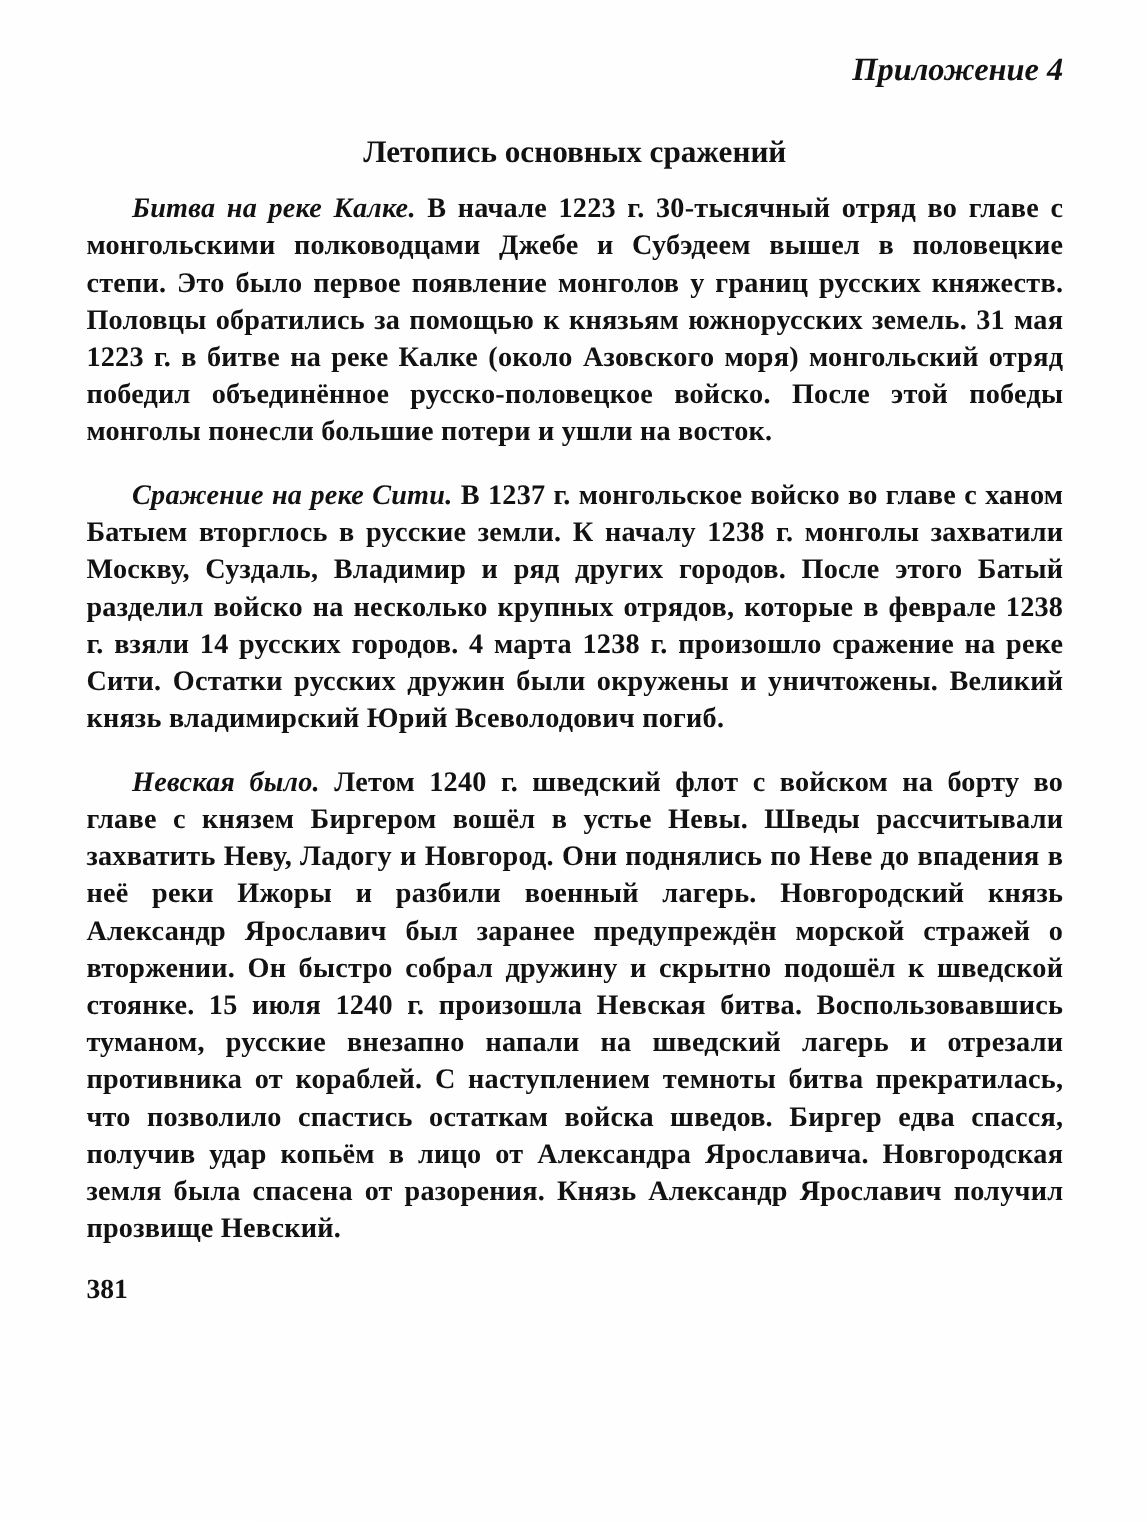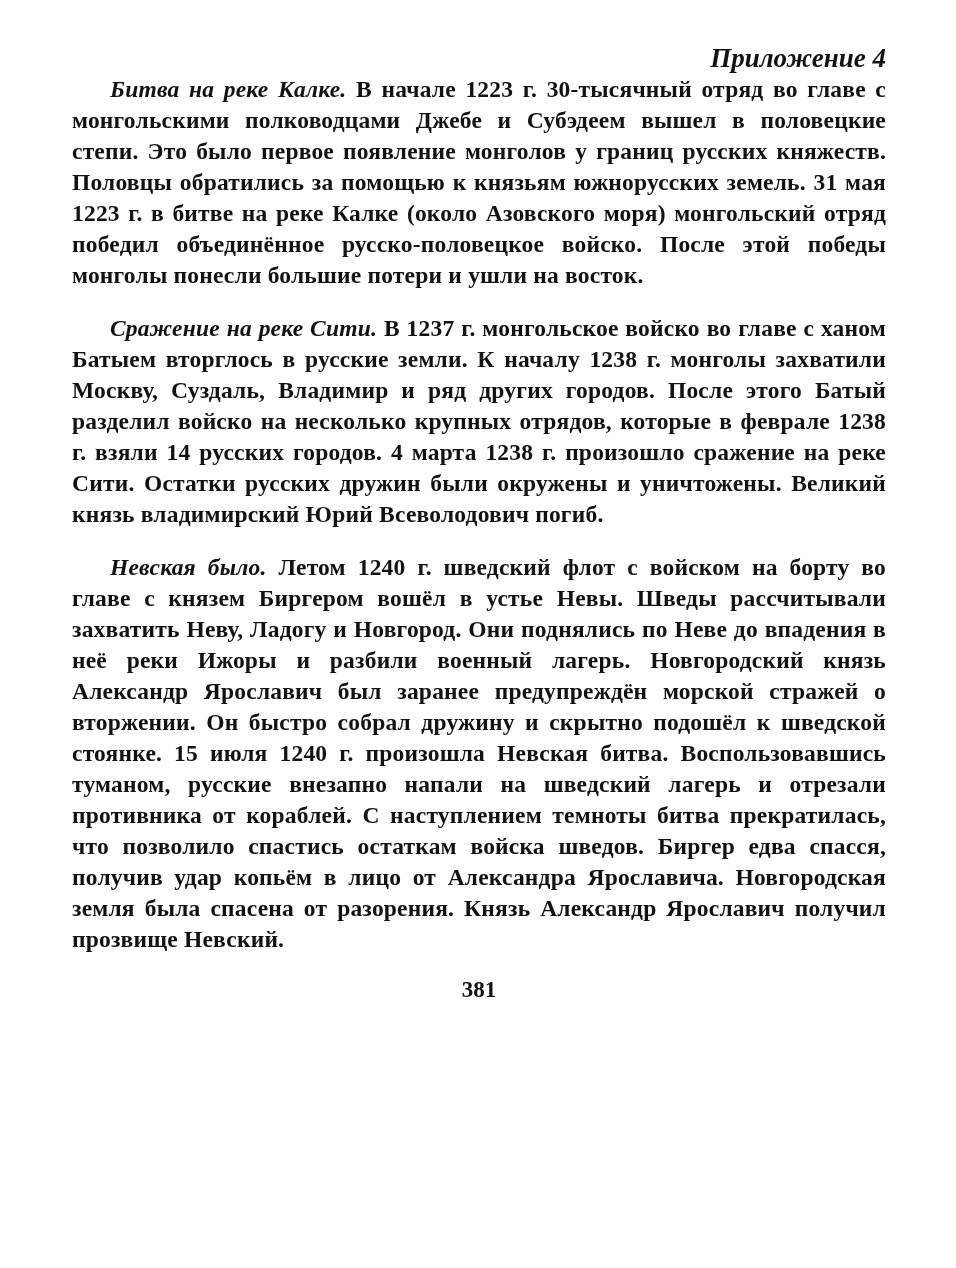--- a/index.html
+++ b/index.html
@@ -46,34 +46,35 @@
   }
   .para.first {
   }
   .para.next {
     margin-top: 22px;
   }
   .para-lead {
     font-style: italic;
   }
   .page-number {
-    text-align: center;
+    text-align: left;
     font-size: 23px;
     line-height: 28px;
     font-weight: 700;
     margin-top: 21px;
   }
 </style>
 </head>
 <body>
 
 <div class="page">
 
   <div class="header-right">Приложение 4</div>
 
+  <h1 class="doc-title">Летопись основных сражений</h1>
 
   <p class="para first">
     <span class="para-lead">Битва на реке Калке.</span>
     <span>В начале 1223 г. 30-тысячный отряд во главе с монгольскими полководцами Джебе и Субэдеем вышел в половецкие степи. Это было первое появление монголов у границ русских княжеств. Половцы обратились за помощью к князьям южнорусских земель. 31 мая 1223 г. в битве на реке Калке (около Азовского моря) монгольский отряд победил объединённое русско-половецкое войско. После этой победы монголы понесли большие потери и ушли на восток.</span>
   </p>
 
   <p class="para next">
     <span class="para-lead">Сражение на реке Сити.</span>
     <span>В 1237 г. монгольское войско во главе с ханом Батыем вторглось в русские земли. К началу 1238 г. монголы захватили Москву, Суздаль, Владимир и ряд других городов. После этого Батый разделил войско на несколько крупных отрядов, которые в феврале 1238 г. взяли 14 русских городов. 4 марта 1238 г. произошло сражение на реке Сити. Остатки русских дружин были окружены и уничтожены. Великий князь владимирский Юрий Всеволодович погиб.</span>
   </p>

